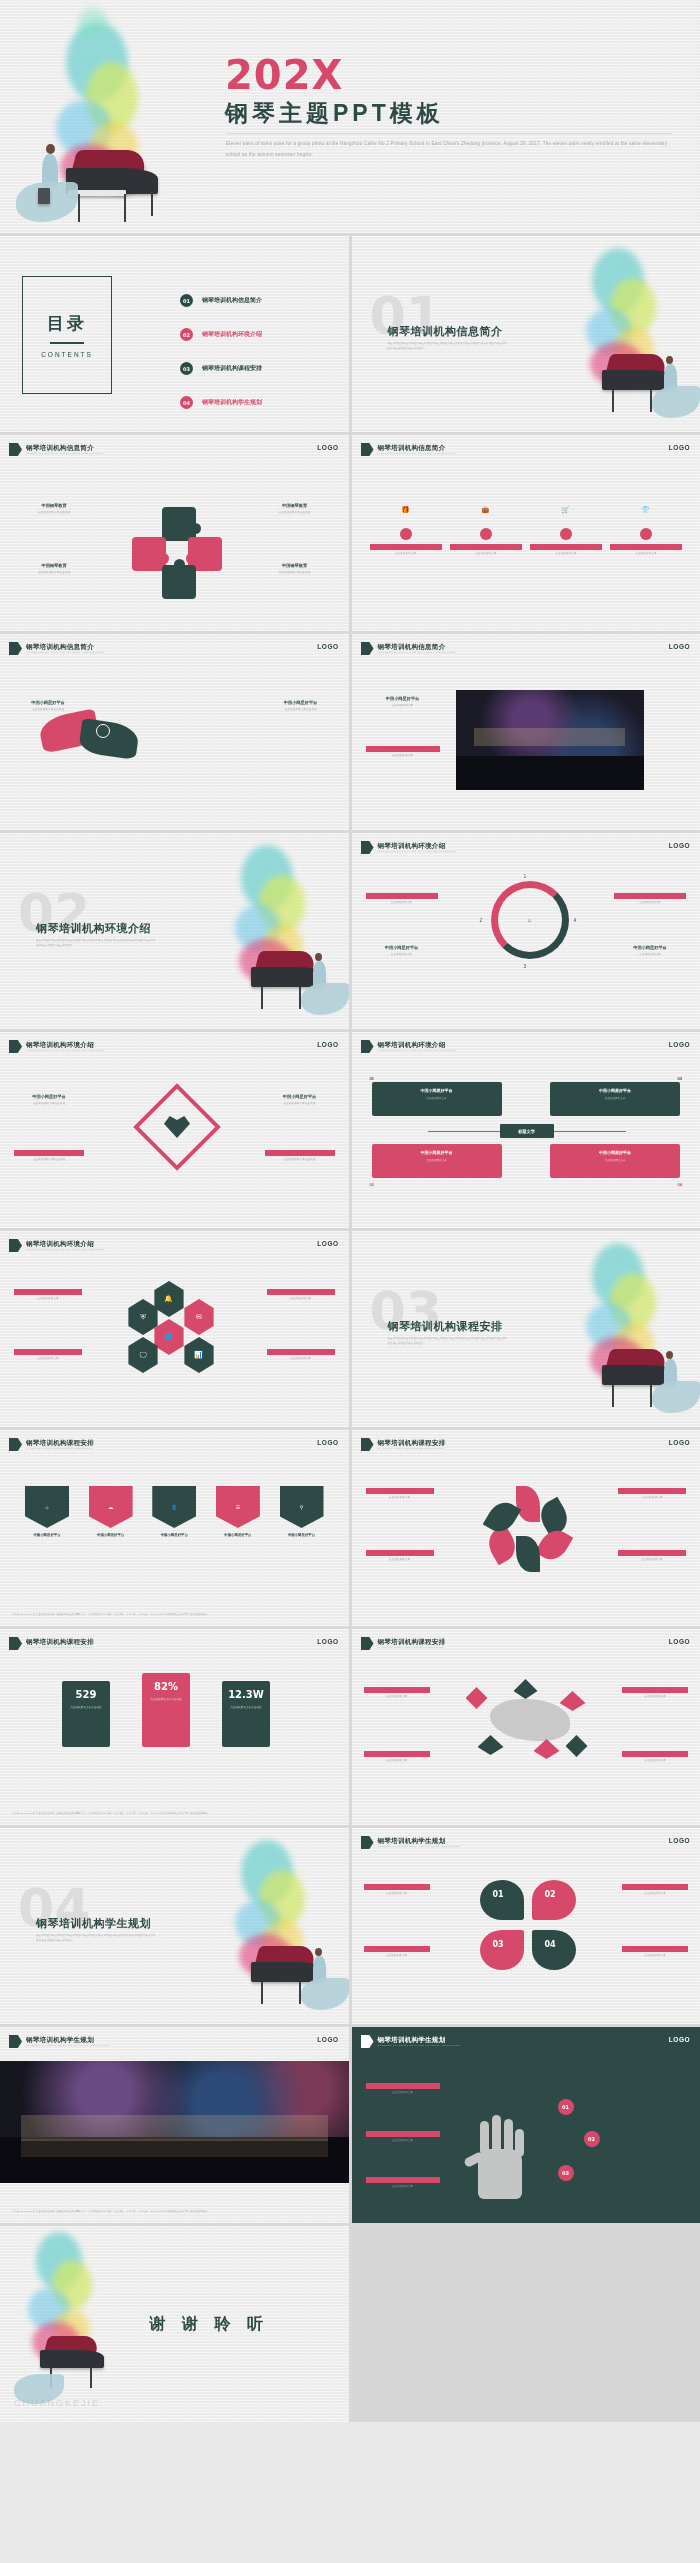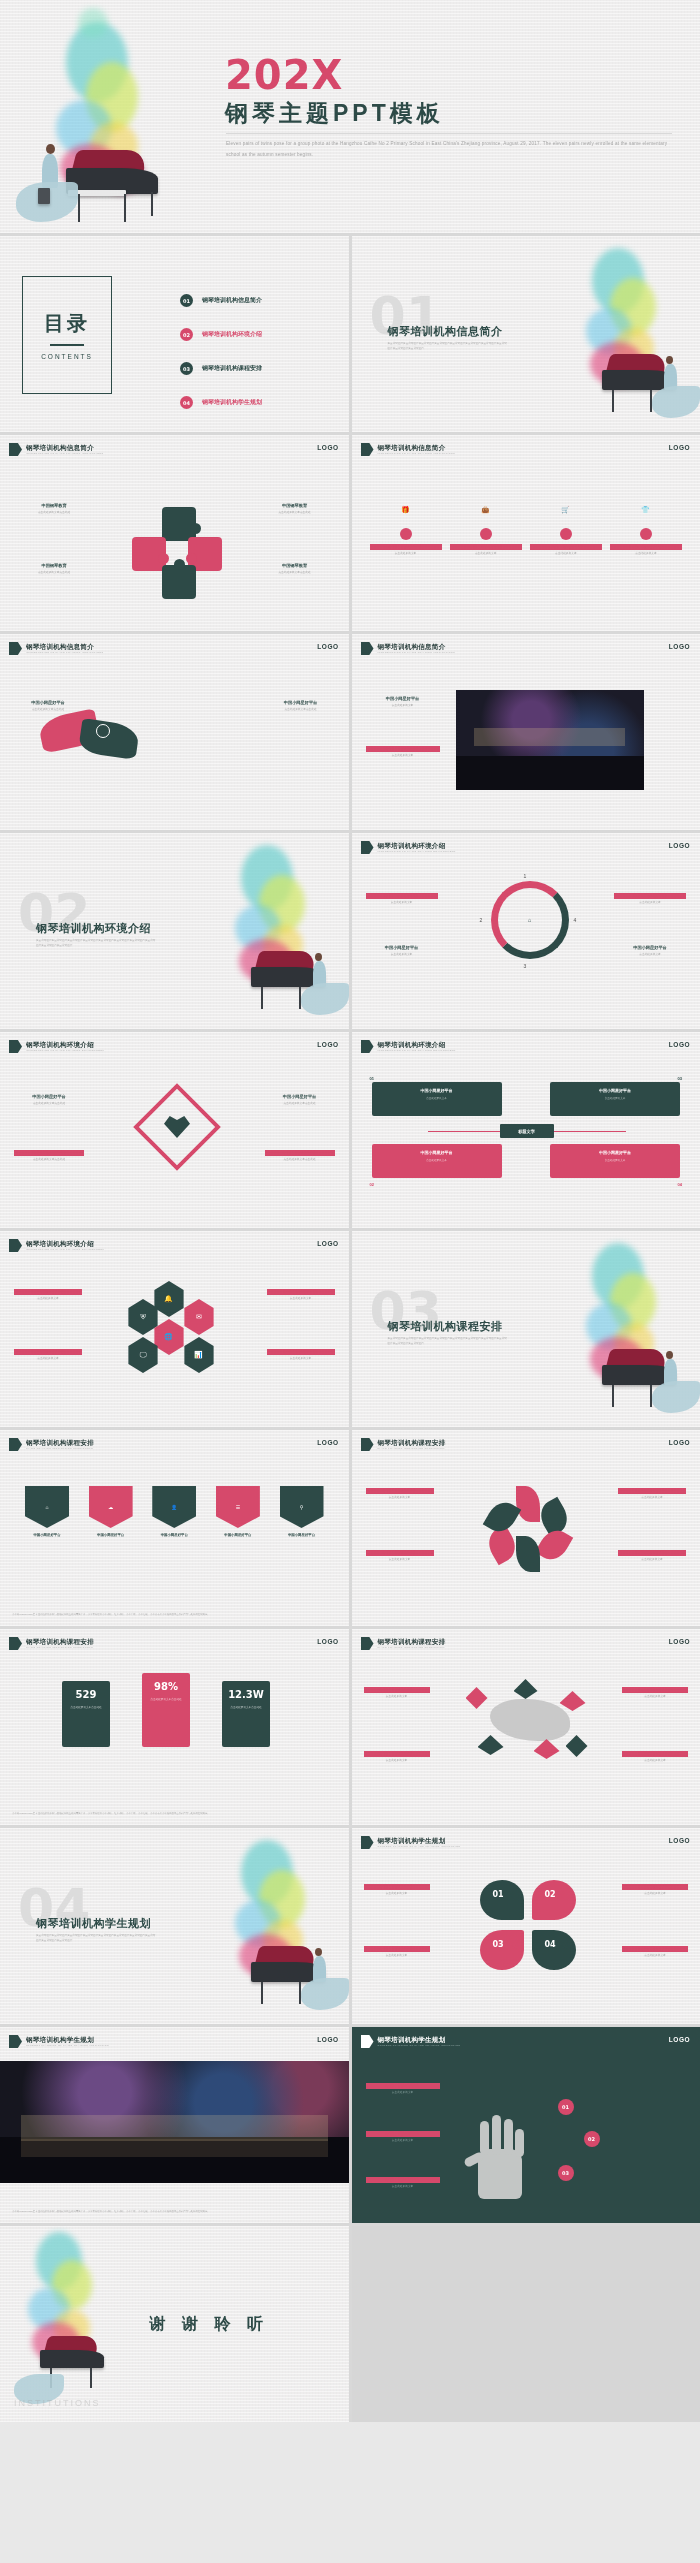--- a/index.html
+++ b/index.html
@@ -125,21 +125,21 @@
       <div class="mtitle">钢琴主题PPT模板</div>
       <div class="rule"></div>
       <div class="para">Eleven pairs of twins pose for a group photo at the Hangzhou Caihe No 2 Primary School in East China's Zhejiang province, August 29, 2017. The eleven pairs newly enrolled at the same elementary school as the autumn semester begins.</div>
     </div>
   </div>
 
   <div class="row half">
     <div class="slide">
       <div style="position:absolute;left:22px;top:40px;width:90px;height:118px;border:1.4px solid #2d4a47;
                   display:flex;flex-direction:column;align-items:center;justify-content:center;">
-        <div style="font-size:20px;font-weight:bold;color:#2d4a47;letter-spacing:3px;">目录</div>
+        <div style="font-size:17px;font-weight:bold;color:#2d4a47;letter-spacing:3px;">目录</div>
         <div style="width:34px;height:1.5px;background:#2d4a47;margin:7px 0;"></div>
         <div style="font-size:6.5px;color:#2d4a47;letter-spacing:2px;">CONTENTS</div>
       </div>
       <div style="position:absolute;left:180px;top:58px;display:flex;flex-direction:column;gap:21px;">
         <div style="display:flex;align-items:center;gap:9px;">
           <div class="circle-num teal" style="width:13px;height:13px;">01</div>
           <div style="font-size:6px;font-weight:bold;color:#2d4a47;">钢琴培训机构信息简介</div>
         </div>
         <div style="display:flex;align-items:center;gap:9px;">
           <div class="circle-num red" style="width:13px;height:13px;">02</div>
@@ -592,21 +592,21 @@
           <div class="ssub">PIANO TRAINING INSTITUTION CURRICULUM</div>
         </div>
       </div>
       <div class="logo">LOGO</div>
 
       <div class="statcard teal" style="left:62px;top:52px;">
         <div class="v">529</div>
         <div class="t">点击此处更换文本点击此处</div>
       </div>
       <div class="statcard red" style="left:142px;top:44px;height:74px;">
-        <div class="v">98%</div>
+        <div class="v">82%</div>
         <div class="t">点击此处更换文本点击此处</div>
       </div>
       <div class="statcard teal" style="left:222px;top:52px;">
         <div class="v">12.3W</div>
         <div class="t">点击此处更换文本点击此处</div>
       </div>
 
       <div class="footnote">小米网(xiaomi.com)是专注高性价比手机与智能硬件的互联网零售平台，小米官网提供小米手机、红米手机、小米平板、小米电视、小米盒子及小米路由器等全系列产品与配件的在线购买。</div>
     </div>
 
@@ -785,18 +785,18 @@
         <div class="splash" style="left:26px;top:96px;width:48px;height:40px;background:#e0447c;opacity:.6;"></div>
         <div class="lid" style="left:40px;top:110px;width:52px;height:18px;transform:skewX(-14deg);border-radius:5px 16px 2px 2px;"></div>
         <div class="piano" style="left:34px;top:124px;width:64px;height:18px;"></div>
         <div class="leg" style="left:44px;top:142px;height:20px;"></div>
         <div class="leg" style="left:84px;top:142px;height:20px;"></div>
         <div class="gown" style="left:8px;top:148px;width:50px;height:30px;"></div>
       </div>
       <div style="position:absolute;left:0;top:0;width:100%;height:100%;display:flex;align-items:center;justify-content:center;padding-left:70px;">
         <div class="thanks">谢 谢 聆 听</div>
       </div>
-      <div class="wm" style="left:14px;bottom:14px;">INSTITUTIONS</div>
+      <div class="wm" style="left:14px;bottom:14px;">CHUANGKEJIE</div>
     </div>
     <div class="slide" style="background:#d6d6d6;background-image:none;"></div>
   </div>
 
 </div>
 
 </body></html>

